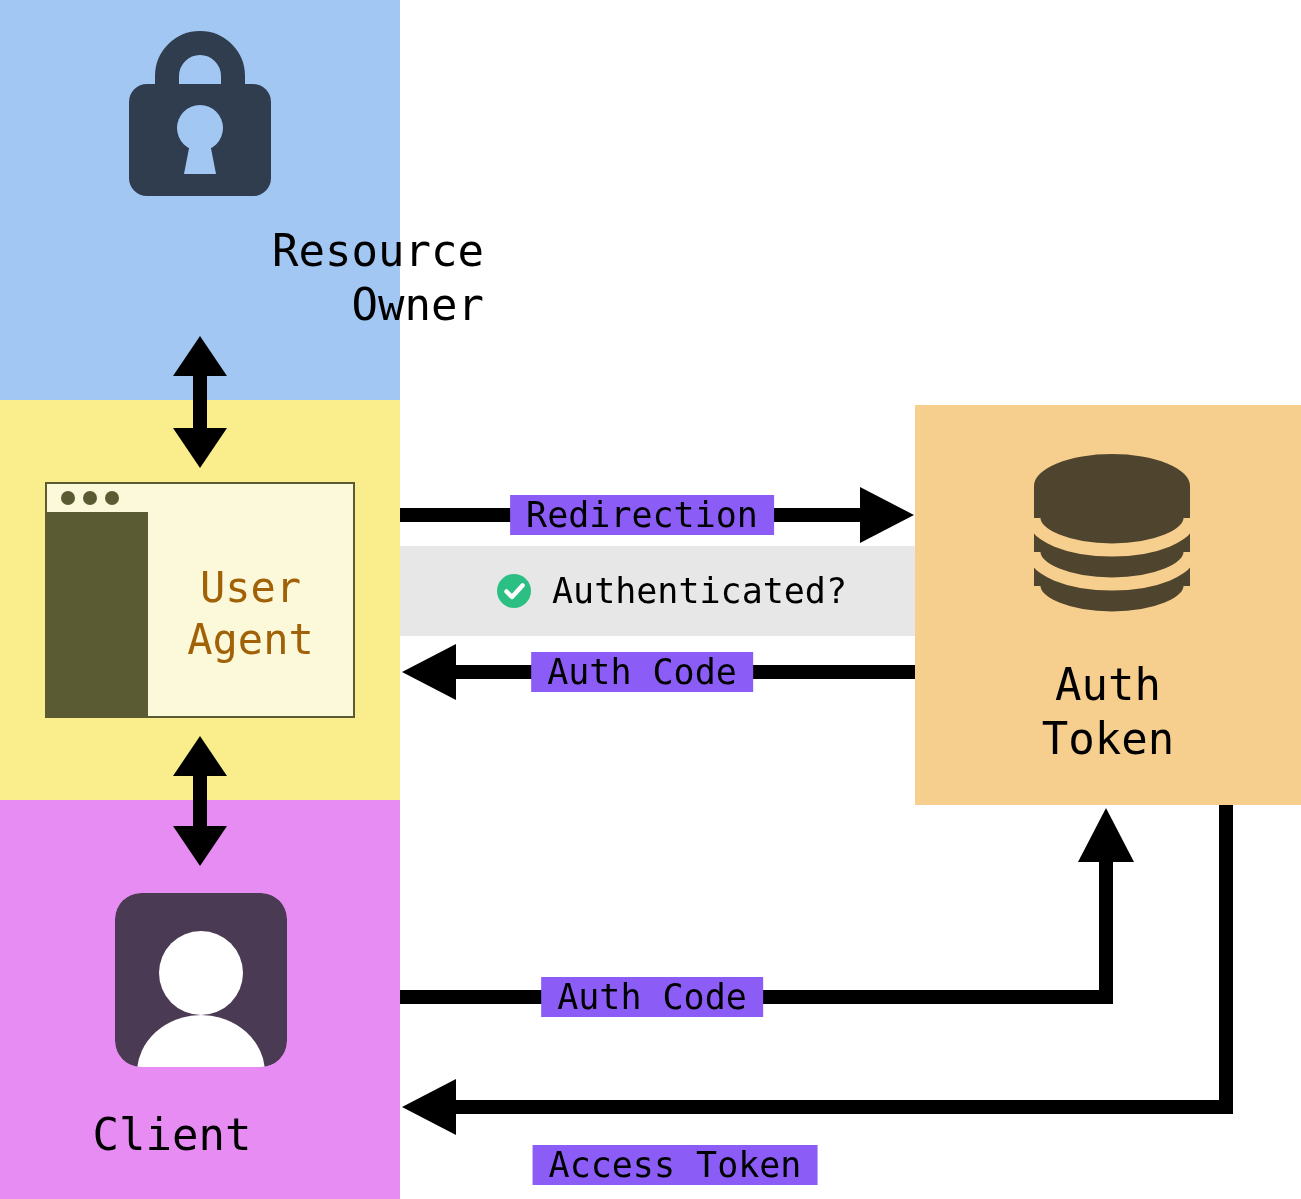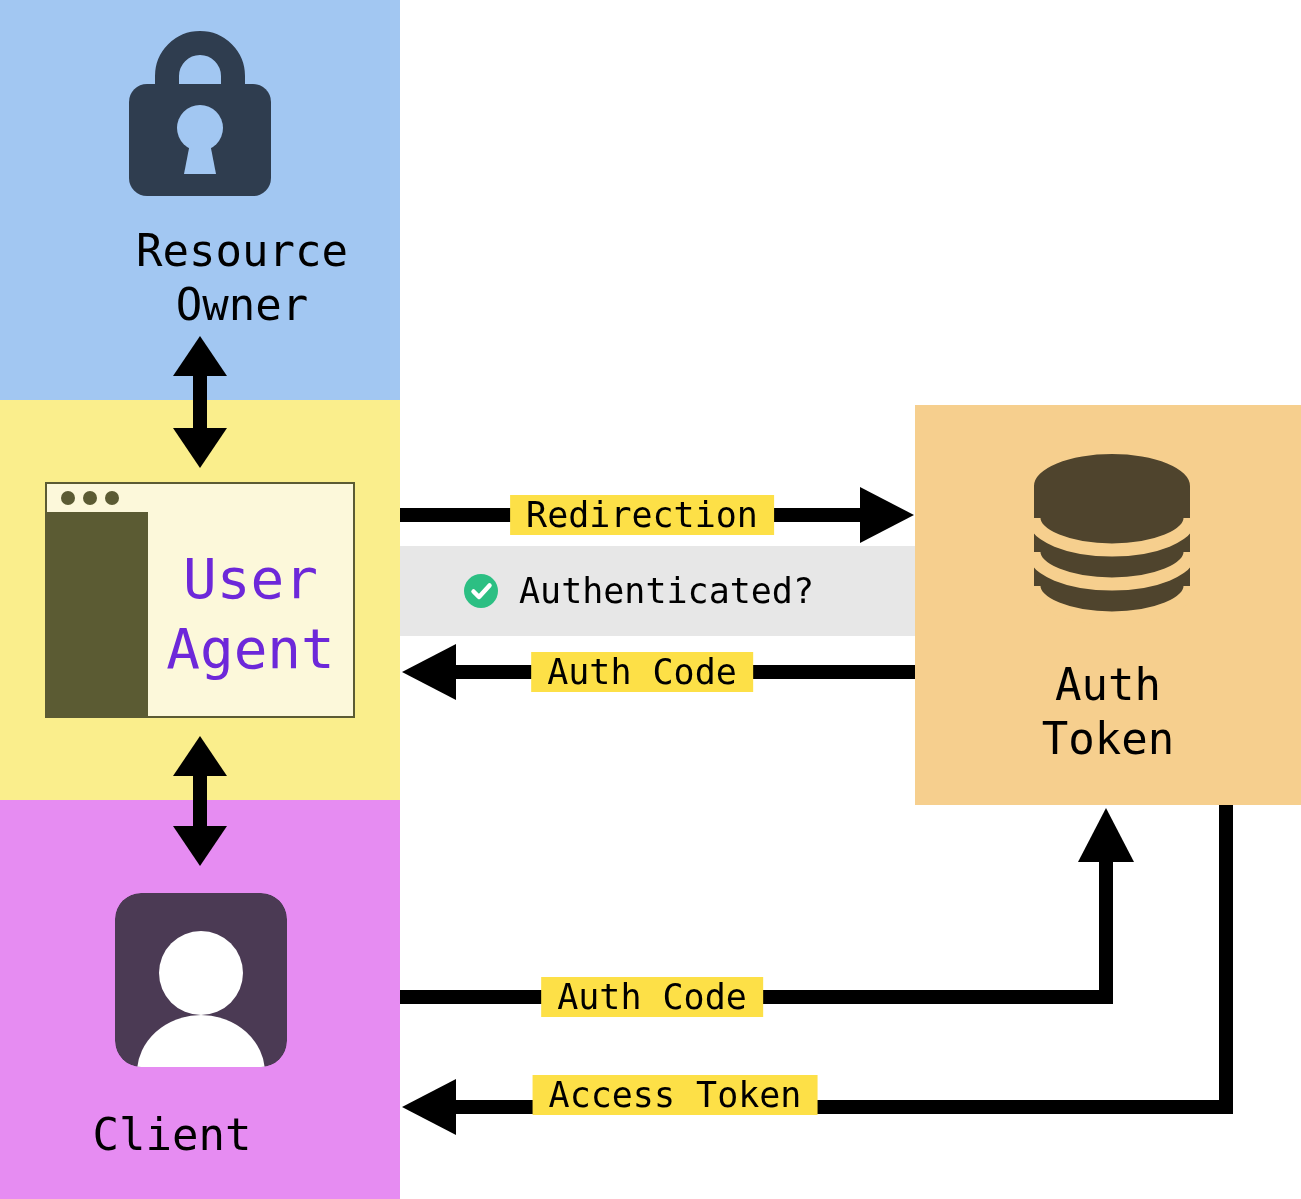--- a/index.html
+++ b/index.html
@@ -8,57 +8,57 @@
     font-family: "DejaVu Sans Mono", "Liberation Mono", monospace;
     overflow: hidden; color: #000;
   }
   .section { position: absolute; left: 0; width: 400px; }
   .section-blue   { top: 0;     height: 400px; background: #a2c7f2; }
   .section-yellow { top: 400px; height: 400px; background: #faee8c; }
   .section-purple { top: 800px; height: 399px; background: #e68cf2; }
   .auth-box { position: absolute; left: 915px; top: 405px; width: 386px; height: 400px; background: #f6cf8e; }
 
   .node-label { position: absolute; white-space: pre-line; text-align: center; font-size: 44px; line-height: 1.22; }
-  .label-resource-owner { left: 0; top: 224px; width: 484px; }
+  .label-resource-owner { left: 0; top: 224px; width: 484px; text-align: right; }
   .label-client         { left: 0; top: 1108px; width: 344px; }
   .label-auth-server    { left: 915px; top: 658px; width: 386px; }
 
   .lock-icon   { position: absolute; left: 127px; top: 20px; }
   .person-icon { position: absolute; left: 115px; top: 893px; }
   .db-icon     { position: absolute; left: 1032px; top: 452px; }
 
   .browser {
     position: absolute; left: 45px; top: 482px; width: 310px; height: 236px;
     background: #fcf8da; border: 2px solid #5b5b33; box-sizing: border-box;
     display: flex; flex-direction: column;
   }
   .browser-header { height: 28px; flex: 0 0 auto; display: flex; align-items: center; gap: 8px; padding-left: 14px; }
   .dot { width: 14px; height: 14px; border-radius: 50%; background: #5b5b33; }
   .browser-body { flex: 1; display: flex; }
   .browser-sidebar { width: 101px; background: #5b5b33; }
   .browser-main { flex: 1; display: flex; align-items: center; justify-content: center; }
-  .user-agent-label { white-space: pre-line; text-align: center; font-size: 56px; line-height: 1.25; color: #6d28d9; }
+  .user-agent-label { white-space: pre-line; text-align: center; font-size: 42px; line-height: 1.25; color: #a16207; }
 
   .status-band {
     position: absolute; left: 400px; top: 546px; width: 515px; height: 90px;
     background: #e7e7e7; display: flex; align-items: center; gap: 20px;
-    padding-left: 63px; box-sizing: border-box;
+    padding-left: 96px; box-sizing: border-box;
   }
   .status-text { font-size: 35px; }
 
   .arrows { position: absolute; left: 0; top: 0; pointer-events: none; }
 
   .flow-label {
     position: absolute; transform: translate(-50%, -50%);
-    background: #fde047; padding: 0 16px; font-size: 35px; white-space: nowrap;
+    background: #8b5cf6; padding: 0 16px; font-size: 35px; white-space: nowrap;
   }
   .lbl-redirection      { left: 642px; top: 515px; }
   .lbl-auth-code-agent  { left: 642px; top: 672px; }
   .lbl-auth-code-server { left: 652px; top: 997px; }
-  .lbl-access-token     { left: 675px; top: 1095px; }
+  .lbl-access-token     { left: 675px; top: 1165px; }
 </style>
 </head>
 <body>
 
 <div class="canvas">
 
   <div class="section section-blue"></div>
   <div class="section section-yellow"></div>
   <div class="section section-purple"></div>
 

